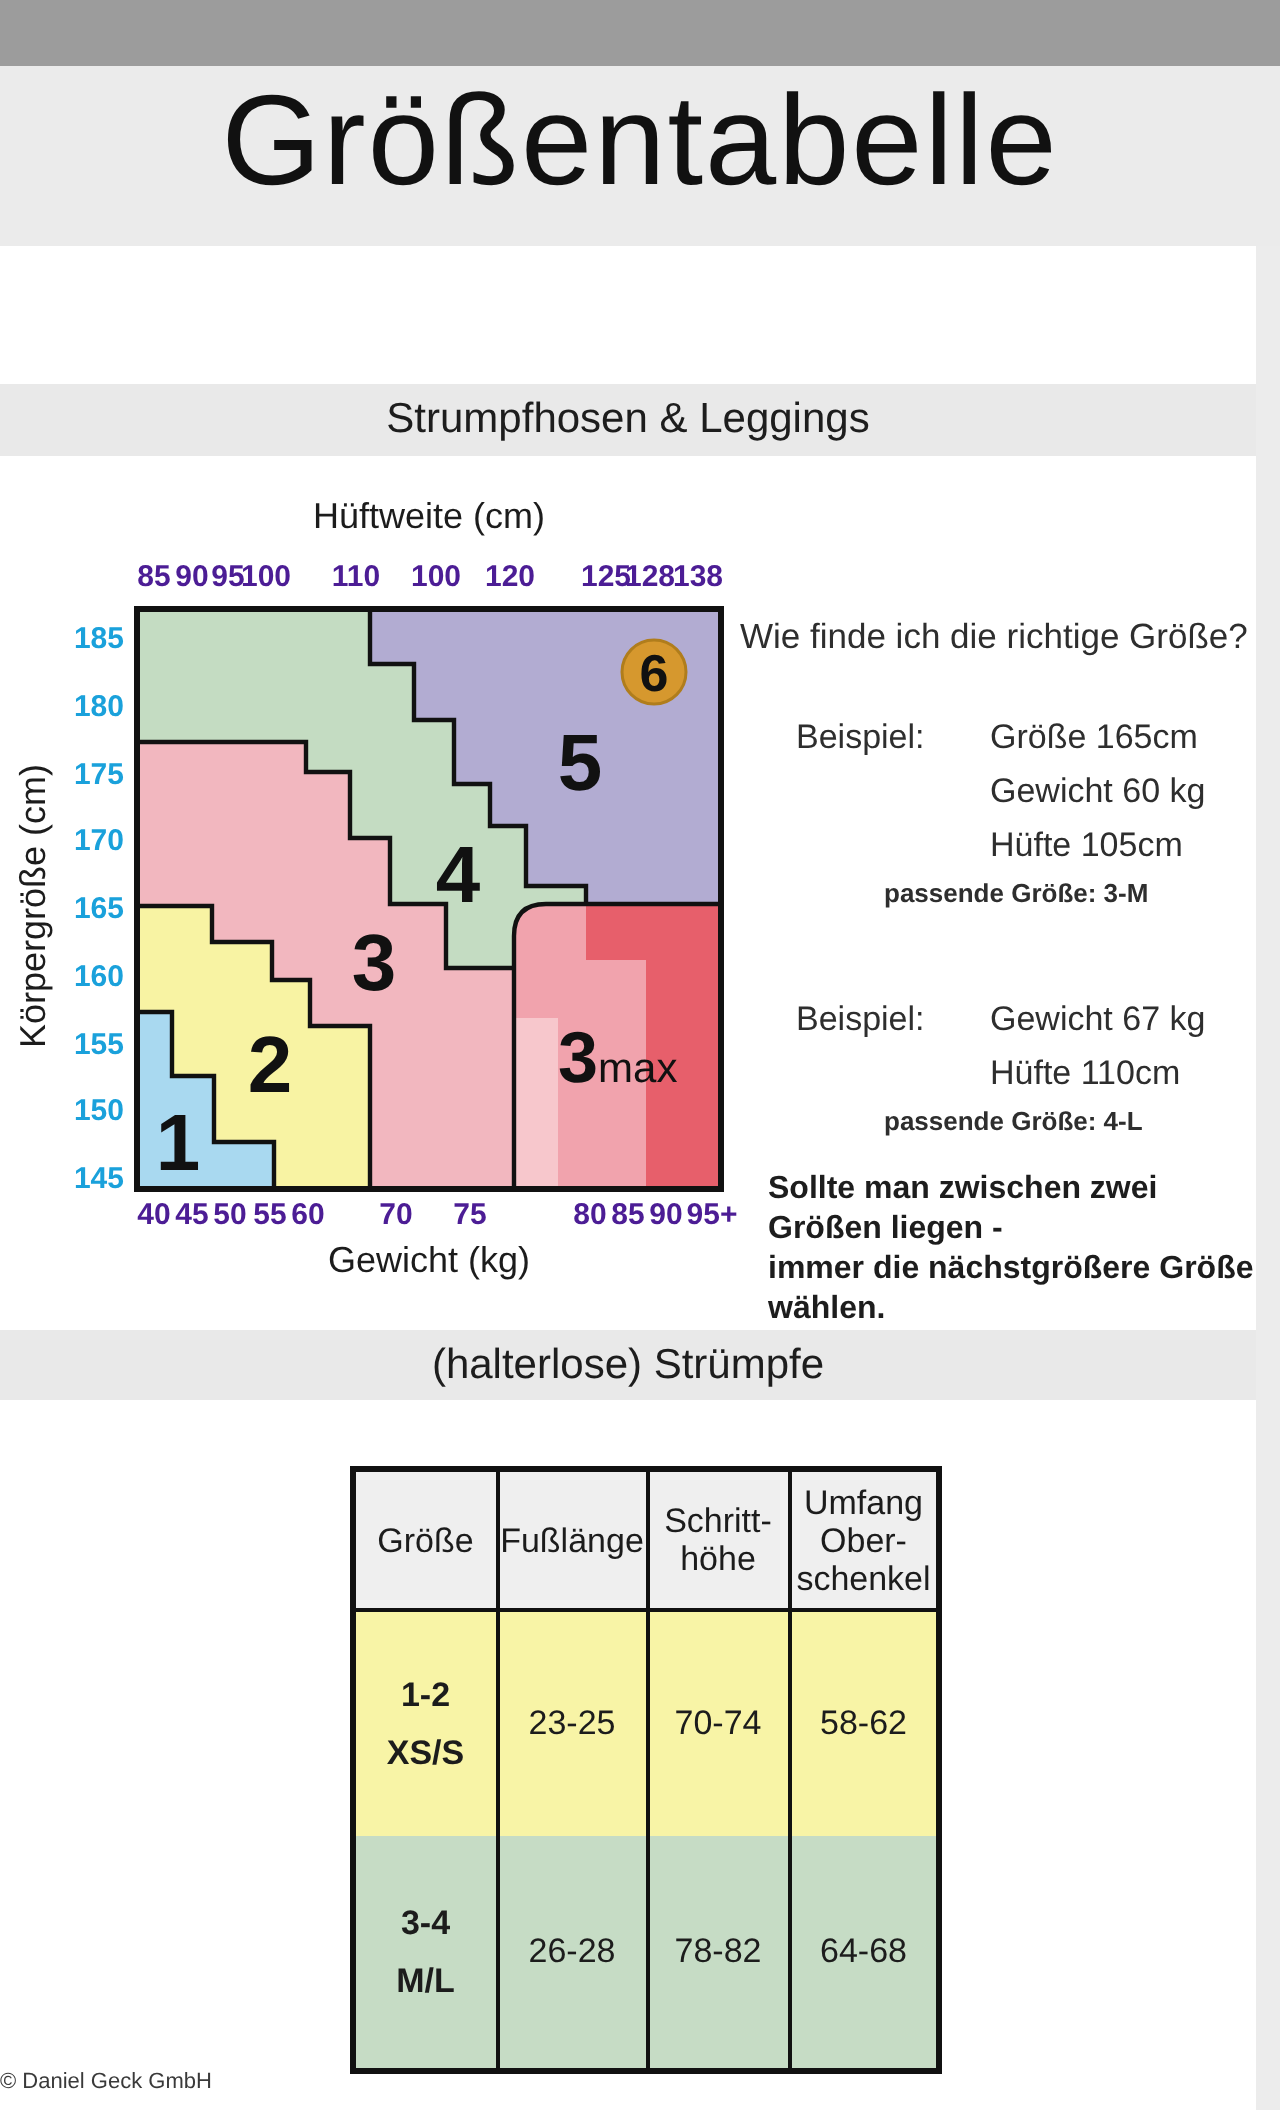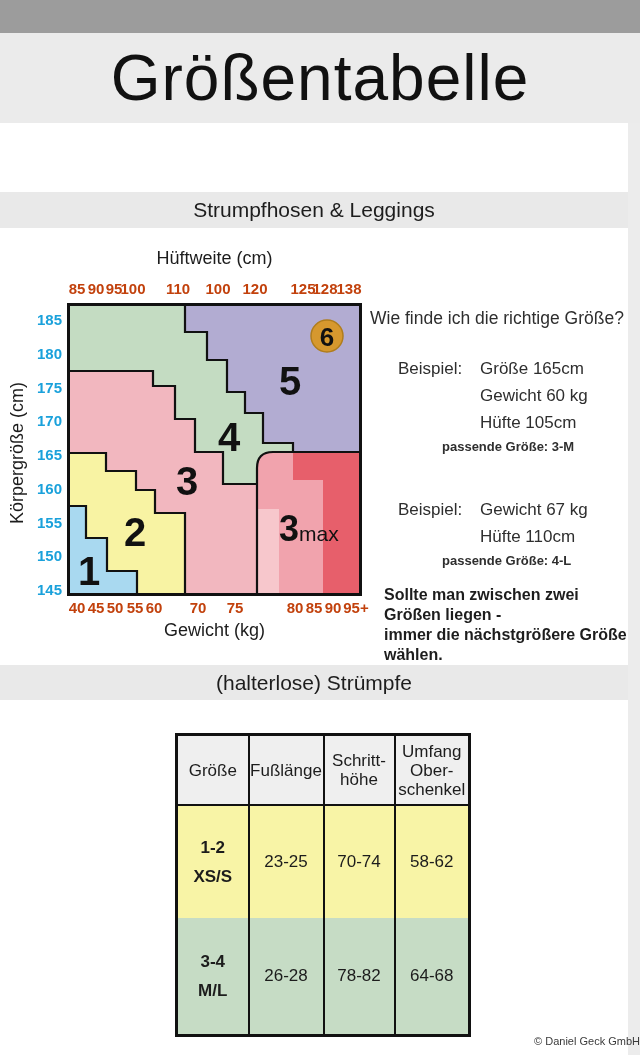--- a/index.html
+++ b/index.html
@@ -4,60 +4,60 @@
 <style>
   html,body{margin:0;padding:0;}
   body{
     width:640px;height:1055px;position:relative;background:#ffffff;
     font-family:"Liberation Sans",sans-serif;color:#222;overflow:hidden;
   }
   .abs{position:absolute;}
   
   .top-bar{left:0;top:0;width:640px;height:33px;background:#9c9c9c;}
   .title-band{left:0;top:33px;width:640px;height:90px;background:#ebebeb;
-    display:flex;align-items:center;justify-content:center;}
+    display:flex;justify-content:center;}
   .main-title{font-size:64px;font-weight:400;letter-spacing:1px;color:#111;}
   .edge-strip{left:628px;top:123px;width:12px;height:932px;background:#ececec;}
   .section-band{left:0;width:628px;height:36px;background:#e9e9e9;
     display:flex;align-items:center;justify-content:center;font-size:21px;color:#1d1d1d;}
   #band-tights{top:192px;}
   #band-stockings{top:665px;height:35px;align-items:center;}
   
   .axis-title{font-size:18px;color:#1c1c1c;text-align:center;}
   #hip-axis-title{left:67px;top:248px;width:295px;}
   #weight-axis-title{left:67px;top:620px;width:295px;}
   #height-axis-title{left:17px;top:453px;width:200px;white-space:nowrap;
      transform:translate(-50%,-50%) rotate(-90deg);text-align:center;}
-  .tick{position:absolute;font-size:15px;font-weight:700;color:#c2410c;
+  .tick{position:absolute;font-size:15px;font-weight:700;color:#4c1d95;
      transform:translateX(-50%);white-space:nowrap;}
   .ytick{position:absolute;left:28px;width:34px;text-align:right;font-size:15px;
      font-weight:700;color:#1aa1db;transform:none;}
   #size-chart-svg{left:67px;top:303px;}
   svg text{font-family:"Liberation Sans",sans-serif;fill:#111;}
   
   .help{left:370px;top:308px;width:266px;color:#2e2e2e;}
   .help-question{font-size:17.5px;margin-bottom:26px;white-space:nowrap;}
-  .example{display:flex;padding-left:28px;gap:18px;font-size:17px;line-height:27px;}
+  .example{display:flex;padding-left:28px;gap:33px;font-size:17px;line-height:27px;}
   .ex-label{width:64px;flex:none;}
   .ex-result{font-size:13px;font-weight:700;margin:3px 0 0 72px;white-space:nowrap;}
   .spacer1{height:42px;}
   .help-note{margin-top:17px;padding-left:14px;font-size:16px;font-weight:700;
      line-height:20px;white-space:pre-line;color:#1d1d1d;}
   
   .stock-table{left:175px;top:733px;border-collapse:collapse;table-layout:fixed;}
   .stock-table td,.stock-table th{border-left:2px solid #111;border-right:2px solid #111;
      text-align:center;vertical-align:middle;padding:0;}
   .stock-table{border:3px solid #111;}
   .stock-table thead th{height:68px;background:#efefef;font-weight:400;font-size:17px;
      line-height:19px;white-space:pre-line;border-bottom:2px solid #111;color:#1c1c1c;}
   .stock-table tbody td{font-size:17px;color:#1c1c1c;}
   .row-xs td{height:112px;background:#f8f4a6;}
   .row-ml td{height:116px;background:#c6dcc5;}
   .size-cell{font-weight:700;font-size:21px;line-height:29px;white-space:pre-line;}
-  .footer{left:0;top:1035px;width:640px;text-align:right;font-size:11px;color:#3a3a3a;}
+  .footer{left:0;top:1035px;width:640px;text-align:left;font-size:11px;color:#3a3a3a;}
 </style>
 </head>
 <body>
 
 <div class="abs top-bar"></div>
 <div class="abs title-band">
   <div class="main-title">Größentabelle</div>
 </div>
 <div class="abs edge-strip"></div>
 

